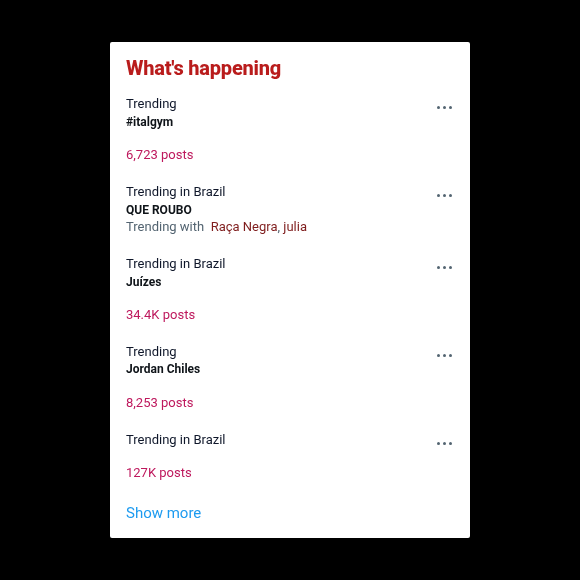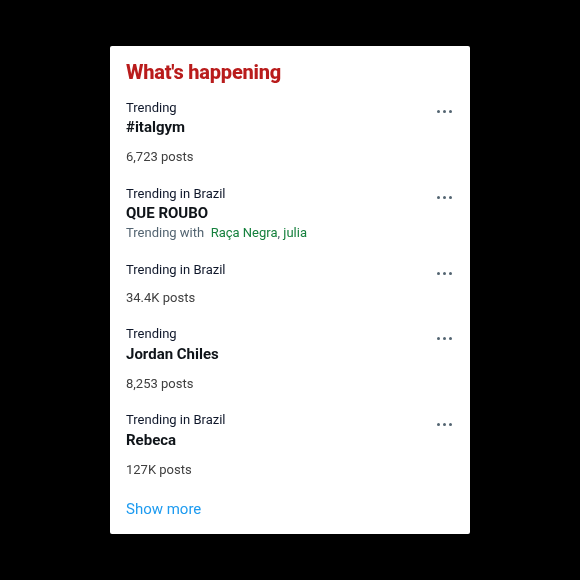--- a/index.html
+++ b/index.html
@@ -36,40 +36,40 @@
       padding: 10px 16px 10px 16px;
       position: relative;
       cursor: pointer;
     }
     .trend-context {
       font-size: 13px;
       color: #0f172a;
       line-height: 1.3;
     }
     .trend-topic {
-      font-size: 15px;
+      font-size: 12px;
       font-weight: 700;
       color: #0f1419;
       line-height: 1.35;
       margin-top: 1px;
     }
     .trend-count {
       font-size: 13px;
-      color: #404040;
+      color: #be185d;
       line-height: 1.3;
-      margin-top: 11px;
+      margin-top: 17px;
     }
     .trend-with {
       font-size: 13px;
       color: #536471;
       line-height: 1.3;
       margin-top: 1px;
     }
     .trend-with .link {
-      color: #15803d;
+      color: #7f1d1d;
     }
     .more-btn {
       position: absolute;
       top: 8px;
       right: 12px;
       width: 28px;
       height: 28px;
       display: flex;
       align-items: center;
       justify-content: center;
@@ -127,20 +127,21 @@
       <div class="more-icon">
           <span></span>
           <span></span>
           <span></span>
         </div>
     </div>
   </div>
 
   <div class="trend-item">
     <div class="trend-context">Trending in Brazil</div>
+    <div class="trend-topic">Juízes</div>
     <div class="trend-count">34.4K posts</div>
     <div class="more-btn">
       <div class="more-icon">
           <span></span>
           <span></span>
           <span></span>
         </div>
     </div>
   </div>
 
@@ -152,21 +153,20 @@
       <div class="more-icon">
           <span></span>
           <span></span>
           <span></span>
         </div>
     </div>
   </div>
 
   <div class="trend-item">
     <div class="trend-context">Trending in Brazil</div>
-    <div class="trend-topic">Rebeca</div>
     <div class="trend-count">127K posts</div>
     <div class="more-btn">
       <div class="more-icon">
           <span></span>
           <span></span>
           <span></span>
         </div>
     </div>
   </div>
 

